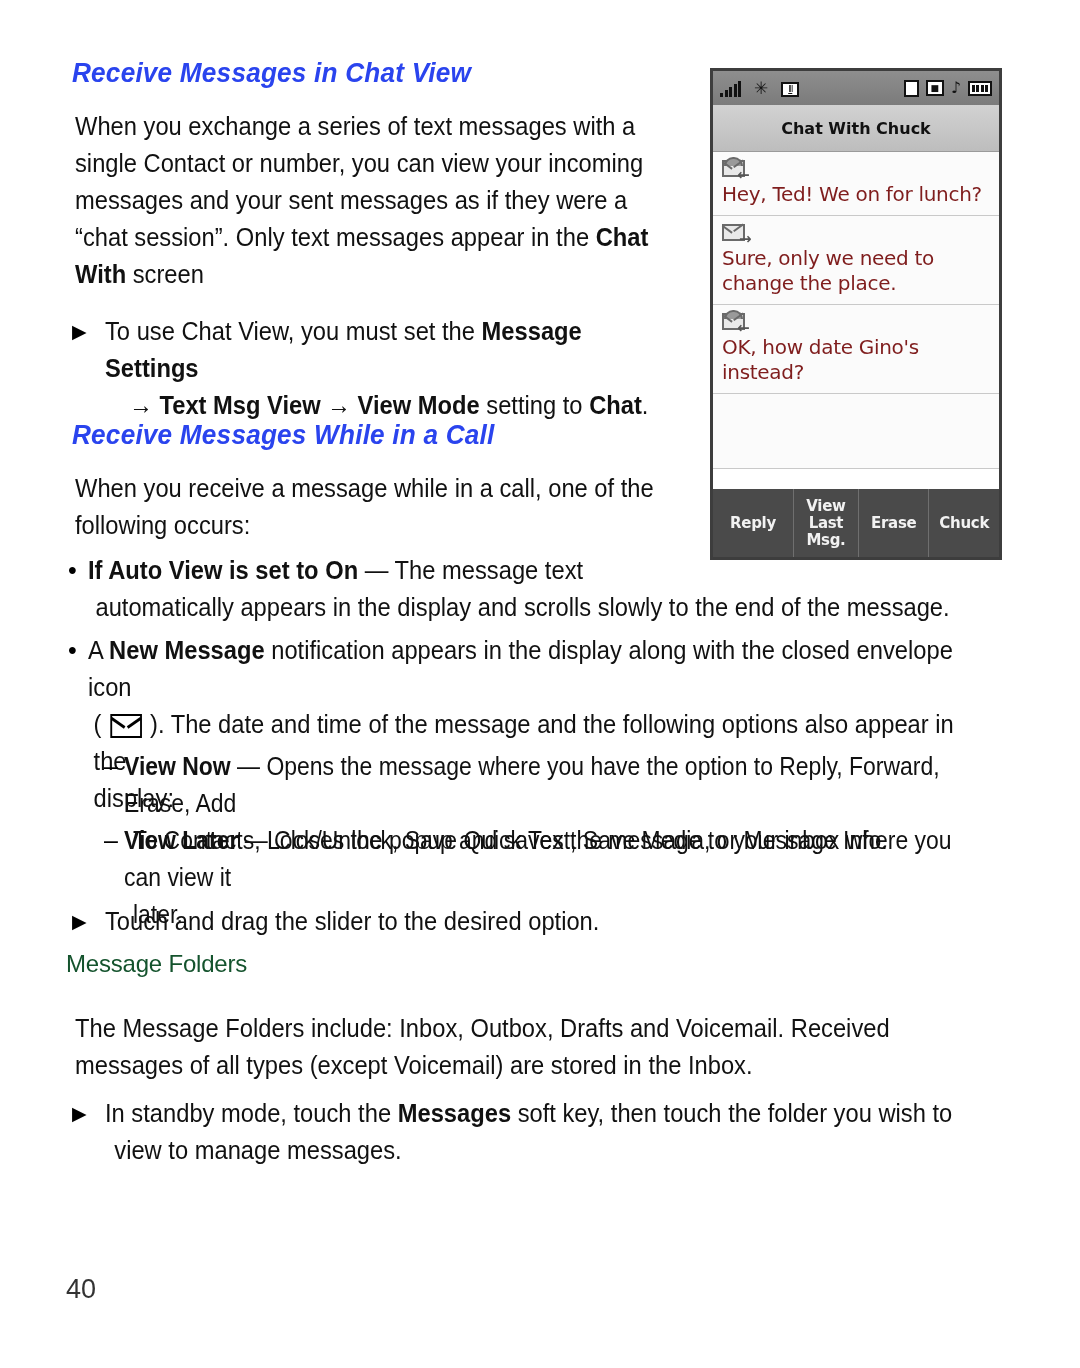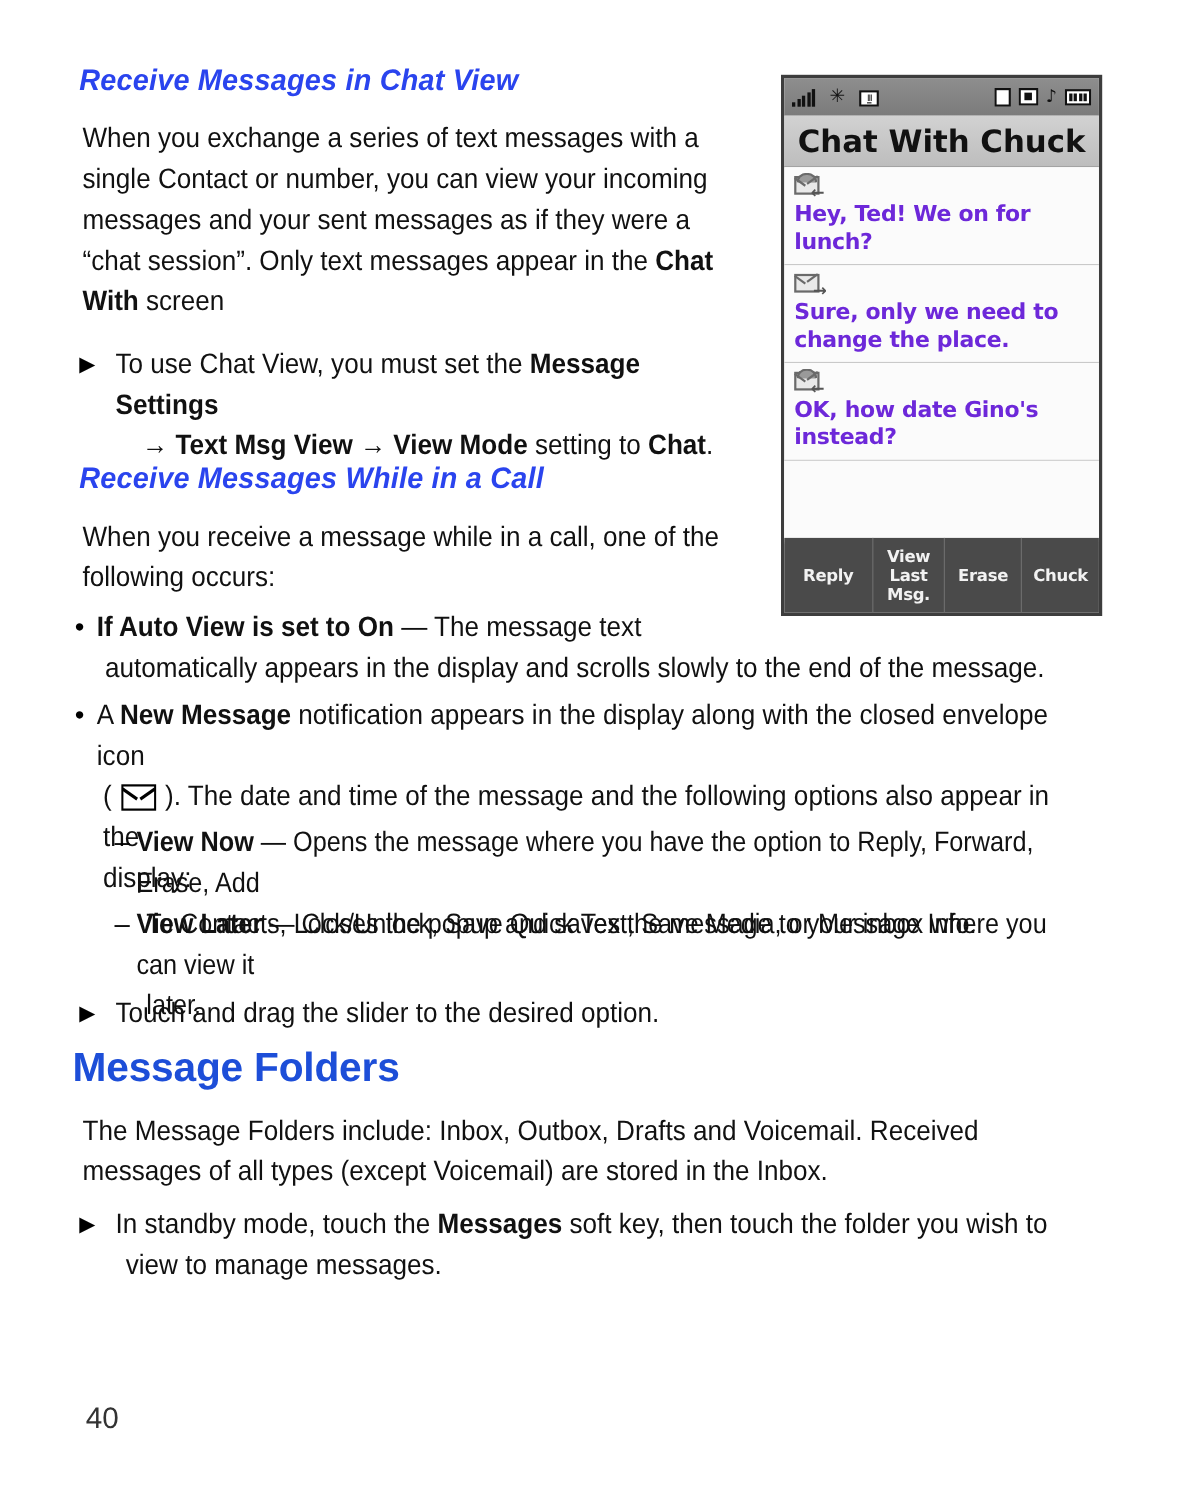--- a/index.html
+++ b/index.html
@@ -28,23 +28,23 @@
     font-style: italic;
     color: #2a44ee;
     font-size: 27px;
     letter-spacing: 0.2px;
     white-space: nowrap;
     transform: scaleX(0.97);
     transform-origin: left center;
   }
   .h-main {
     position: absolute;
-    font-weight: bold;
-    color: #1d4ed8;
-    font-size: 37px;
+    font-weight: normal;
+    color: #14532d;
+    font-size: 24px;
     letter-spacing: -0.2px;
     white-space: nowrap;
   }
 
   
   .tx {
     position: absolute;
     font-size: 25.5px;
     line-height: 37px;
     color: #111111;
@@ -159,34 +159,34 @@
   .ic-batt {
     width: 24px; height: 15px; border: 2px solid #111; background: #fff;
     box-sizing: border-box; display: flex; align-items: center; gap: 1.5px; padding: 2px;
   }
   .ic-batt i { display: block; width: 3px; height: 100%; background: #111; }
 
   .ph-title {
     height: 46px;
     background: linear-gradient(#d2d2d2, #bdbdbd);
     display: flex; align-items: center; justify-content: center;
-    font-size: 28px; font-weight: bold; color: #111;
+    font-size: 16px; font-weight: bold; color: #111;
     border-bottom: 1px solid #9a9a9a;
   }
 
   .ph-list { background: #fbfbfb; }
   .ph-msg {
     border-bottom: 1px solid #c9c9c9;
     padding: 6px 9px 8px 9px;
   }
   .ph-msg .mtext {
     font-size: 20px;
     line-height: 25px;
-    color: #6d28d9;
-    font-weight: bold;
+    color: #7f1d1d;
+    font-weight: normal;
     letter-spacing: -0.3px;
   }
   .ph-blank { height: 74px; background: #fbfbfb; border-bottom: 1px solid #c9c9c9;}
 
   
   .mico { width: 30px; height: 21px; position: relative; margin-bottom: 3px; }
   .mico .body {
     position: absolute; left: 0; top: 2px; width: 23px; height: 17px;
     border: 2px solid #6a6a6a; background: #e9e9e9; box-sizing: border-box;
   }
@@ -293,21 +293,21 @@
     <div>The Message Folders include: Inbox, Outbox, Drafts and Voicemail. Received</div>
     <div>messages of all types (except Voicemail) are stored in the Inbox.</div>
   </div>
 
   <div class="bullet-tri" style="left:72px; top:1095px;">▶</div>
   <div class="tx" style="left:105px; top:1095px; width:930px;">
     <div><span>In standby mode, touch the </span><b>Messages</b><span> soft key, then touch the folder you wish to</span></div>
     <div style="padding-left:10px;">view to manage messages.</div>
   </div>
 
-  <div class="pageno" style="left:66px; top:1274px;margin-left:12px;">40</div>
+  <div class="pageno" style="left:66px; top:1274px;">40</div>
 
   <div class="phone">
 
     <div class="ph-status">
       <div class="st-left">
         <span class="sig">
             <i></i>
             <i></i>
             <i></i>
             <i></i>

